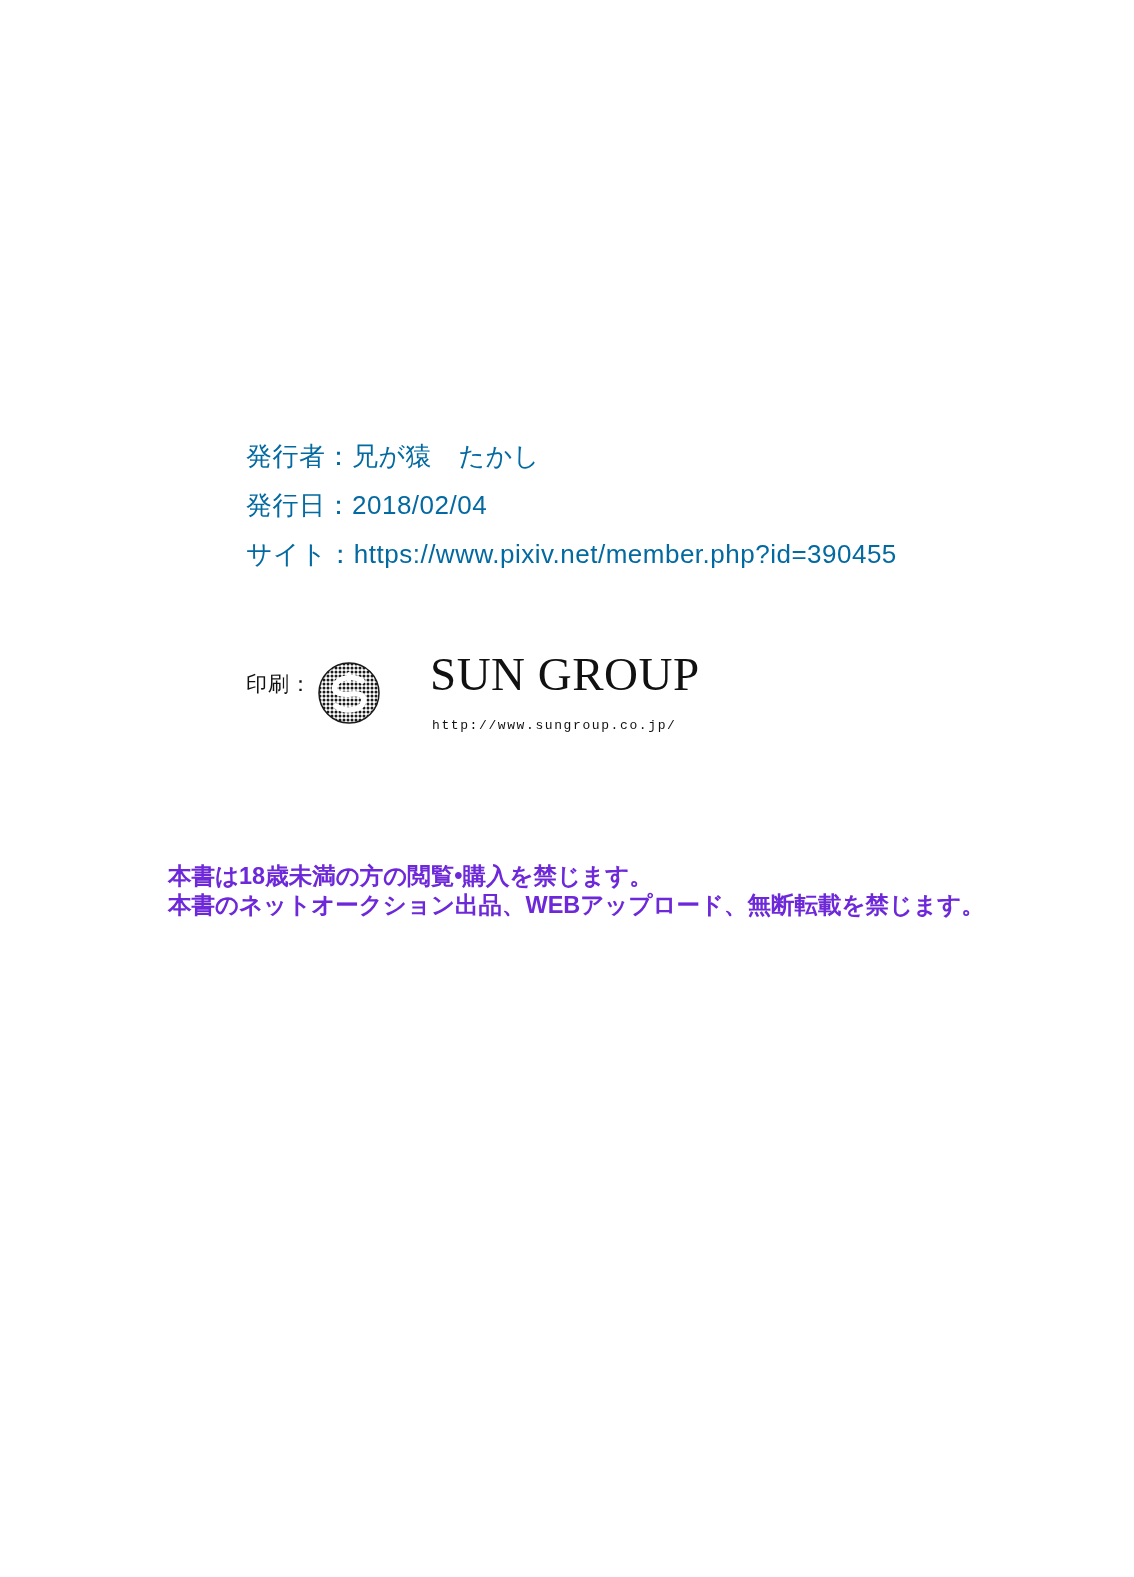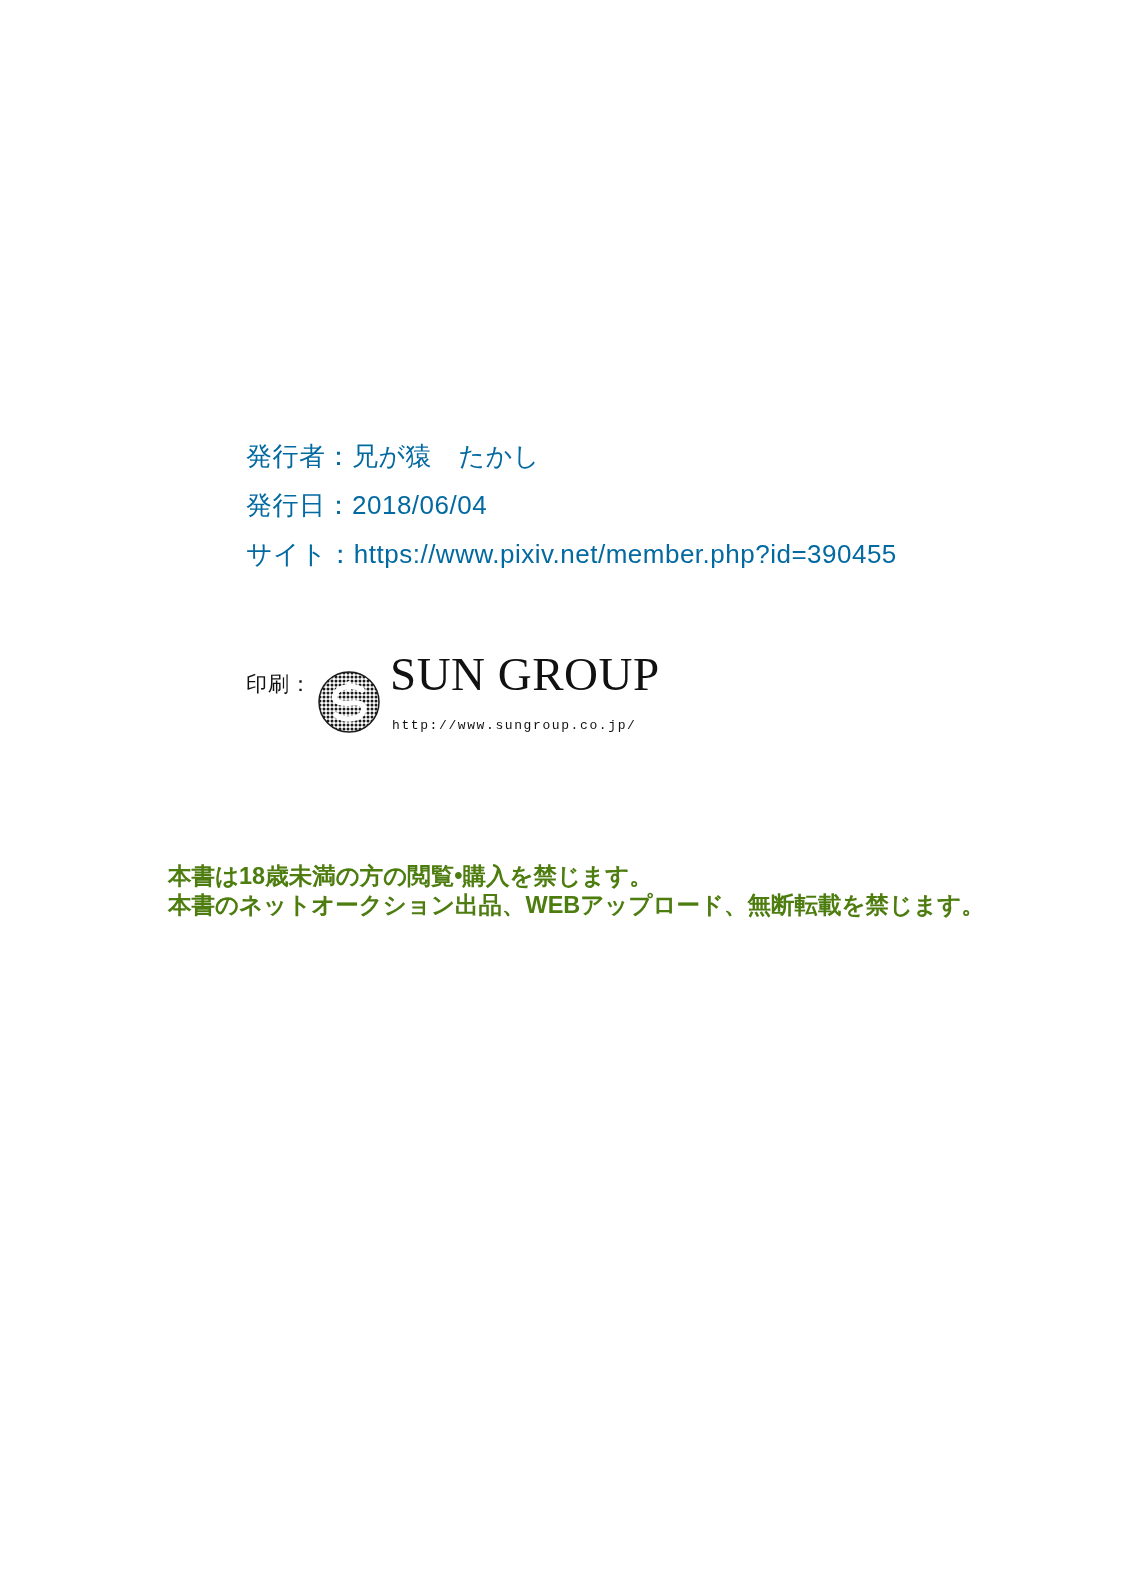--- a/index.html
+++ b/index.html
@@ -41,22 +41,23 @@
   }
   .printer-label {
     font-size: 21px;
     line-height: 40px;
     letter-spacing: 1px;
     padding-top: 16px;
     white-space: nowrap;
   }
   .printer-logo {
     display: flex;
-    align-items: flex-end;
+    align-items: center;
     margin-left: 6px;
+    gap: 40px;
   }
   .logo-mark {
     width: 62px;
     height: 62px;
     margin-top: 4px;
     flex: none;
   }
   .logo-text-wrap {
     margin-left: 10px;
     display: flex;
@@ -85,29 +86,29 @@
     left: 168px;
     top: 862px;
     width: 880px;
   }
   .notice-line {
     font-size: 23.5px;
     line-height: 29px;
     font-weight: bold;
     letter-spacing: 0px;
     white-space: nowrap;
-    color: #4d7c0f;
+    color: #6d28d9;
   }
 </style>
 </head>
 <body>
 
 <div class="colophon">
   <div class="colophon-line">発行者：兄が猿　たかし</div>
-  <div class="colophon-line">発行日：2018/06/04</div>
+  <div class="colophon-line">発行日：2018/02/04</div>
   <div class="colophon-line">サイト：https://www.pixiv.net/member.php?id=390455</div>
 </div>
 
 <div class="printer-row">
   <div class="printer-label">印刷：</div>
   <div class="printer-logo">
     <svg class="logo-mark" viewBox="0 0 62 62">
       <defs>
         <pattern id="halftone" width="4" height="4" patternUnits="userSpaceOnUse">
           <rect width="4" height="4" fill="#ffffff"></rect>

